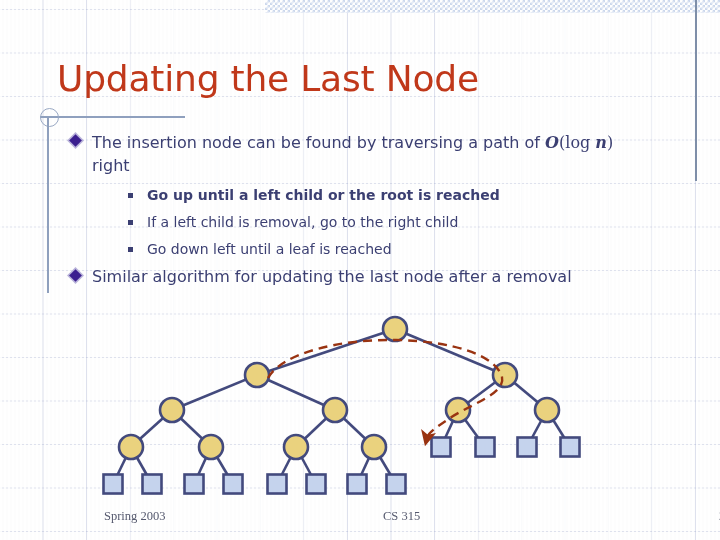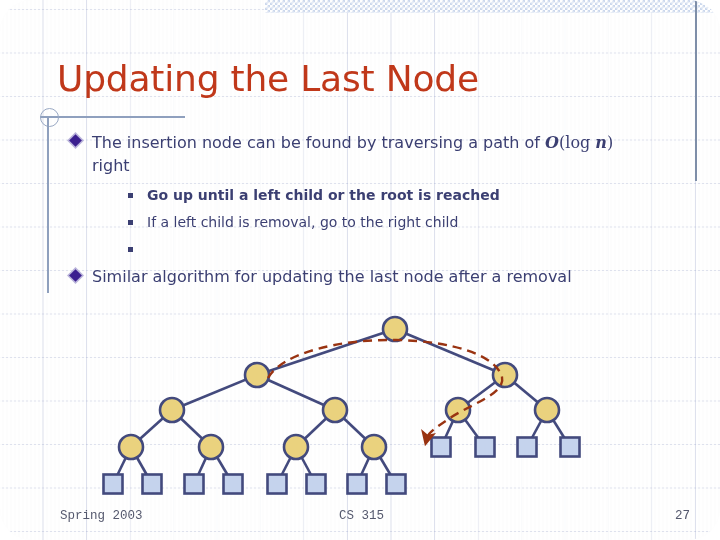--- a/index.html
+++ b/index.html
@@ -12,21 +12,20 @@
     width: 720px;
     height: 540px;
     overflow: hidden;
     background-color: #fdfdfd;
     background-image:
       linear-gradient(to right, rgba(150,160,200,0.30) 1px, transparent 1px),
       linear-gradient(to bottom, rgba(150,160,200,0.30) 1px, transparent 1px);
     background-size: 43.5px 43.5px;
     background-position: -1px 9px;
     font-family: "DejaVu Sans", sans-serif;
-    border-radius: 32px;
   }
   
   #grid-dots {
     position: absolute;
     inset: 0;
     pointer-events: none;
     background-image:
       repeating-linear-gradient(to right, rgba(255,255,255,0.85) 0 2px, rgba(255,255,255,0) 2px 4px);
     background-size: 4px 4px;
   }
@@ -126,21 +125,22 @@
   .math-o { font-family: "DejaVu Serif", serif; font-style: italic; font-weight: bold; }
   .math-log { font-family: "DejaVu Serif", serif; }
   .math-n { font-family: "DejaVu Serif", serif; font-style: italic; font-weight: bold; }
 
   
   .footer {
     position: absolute;
     top: 509px;
     color: #55596e;
     font-size: 12.5px;
-    font-family: Liberation Mono, monospace;
+    font-family: Liberation Serif, serif;
+    margin-left: 44px;
   }
   #footer-left  { left: 60px; }
   #footer-mid   { left: 339px; }
   #footer-right { left: 675px; text-align: right; }
 
   
   #tree {
     position: absolute;
     left: 0;
     top: 0;
@@ -166,20 +166,21 @@
   <div class="l1-bullet" style="left:71px; top:136px;"></div>
   <div class="l1" style="left:92px; top:131px; width:580px;"><span>The insertion node can be found by traversing a path of </span><span class="math-o">O</span><span class="math-log">(</span><span class="math-log">log </span><span class="math-n">n</span><span class="math-log">)</span><br><span>right</span></div>
 
   <div class="l2-bullet" style="left:128px; top:193px;"></div>
   <div class="l2" style="left:147px; top:186px;font-weight:bold;">Go up until a left child or the root is reached</div>
 
   <div class="l2-bullet" style="left:128px; top:220px;"></div>
   <div class="l2" style="left:147px; top:213px;">If a left child is removal, go to the right child</div>
 
   <div class="l2-bullet" style="left:128px; top:247px;"></div>
+  <div class="l2" style="left:147px; top:240px;">Go down left until a leaf is reached</div>
 
   <div class="l1-bullet" style="left:71px; top:271px;"></div>
   <div class="l1" style="left:92px; top:265px; width:580px;">Similar algorithm for updating the last node after a removal</div>
 
   <svg id="tree" viewBox="0 0 720 540">
     <defs>
       <marker id="arrowhead" markerWidth="7" markerHeight="7" refX="3" refY="3.2" orient="auto">
         <path d="M 0 0 L 6.5 3.2 L 0 6.5 L 1.6 3.2 Z" fill="#993311"></path>
       </marker>
     </defs>

